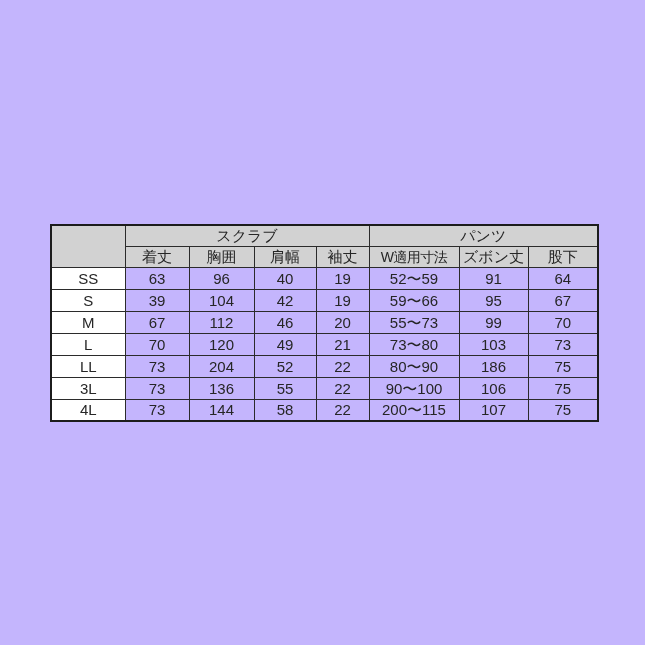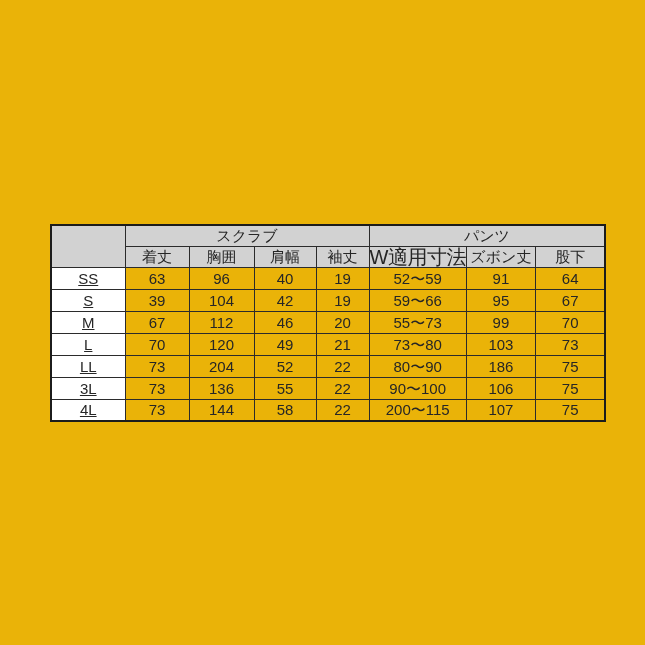--- a/index.html
+++ b/index.html
@@ -7,21 +7,21 @@
     padding: 0;
     width: 645px;
     height: 645px;
     background: #ffffff;
     font-family: "Liberation Sans", "DejaVu Sans", sans-serif;
   }
   .canvas {
     position: relative;
     width: 645px;
     height: 645px;
-    background: #eab308;
+    background: #c4b5fd;
     overflow: hidden;
   }
   table.size-table {
     position: absolute;
     left: 50px;
     top: 224px;
     border-collapse: collapse;
     table-layout: fixed;
     border: 2px solid #1c1c1c;
   }
@@ -37,22 +37,22 @@
     color: #262626;
     line-height: 1;
     overflow: hidden;
     white-space: nowrap;
   }
   .size-table thead th {
     background: #d2d2d2;
   }
   .size-table thead tr { height: 21px; }
   .size-table tbody tr { height: 22px; }
-  .size-table tbody th { background: #ffffff; font-weight: 400; text-decoration: underline; }
-  .size-table th.col-wtekiyo { font-size: 20px; letter-spacing: -0.5px; }
+  .size-table tbody th { background: #ffffff; font-weight: 400; }
+  .size-table th.col-wtekiyo { font-size: 14px; letter-spacing: -0.5px; }
 </style>
 </head>
 <body>
 
 <div class="canvas">
   <table class="size-table">
     <colgroup>
       <col style="width:74px">
       <col style="width:64px">
       <col style="width:65px">

